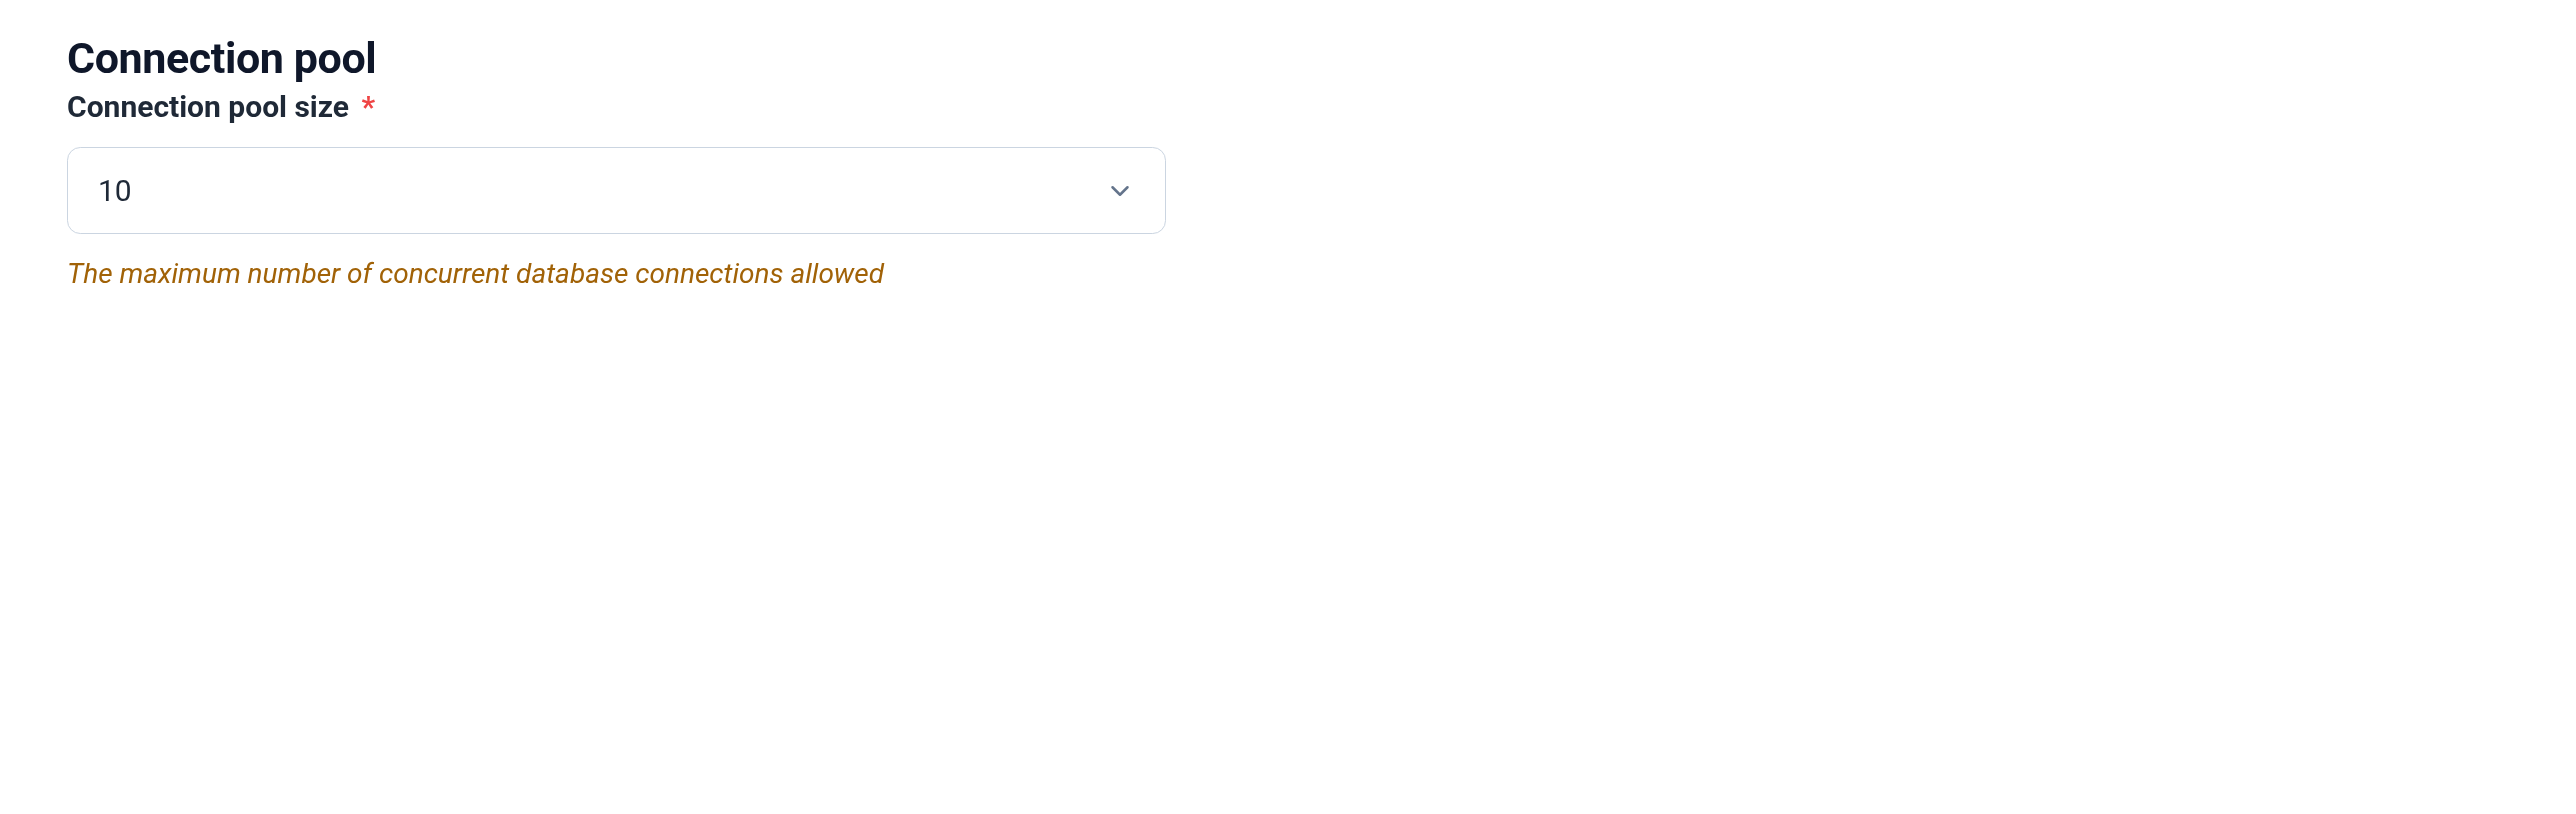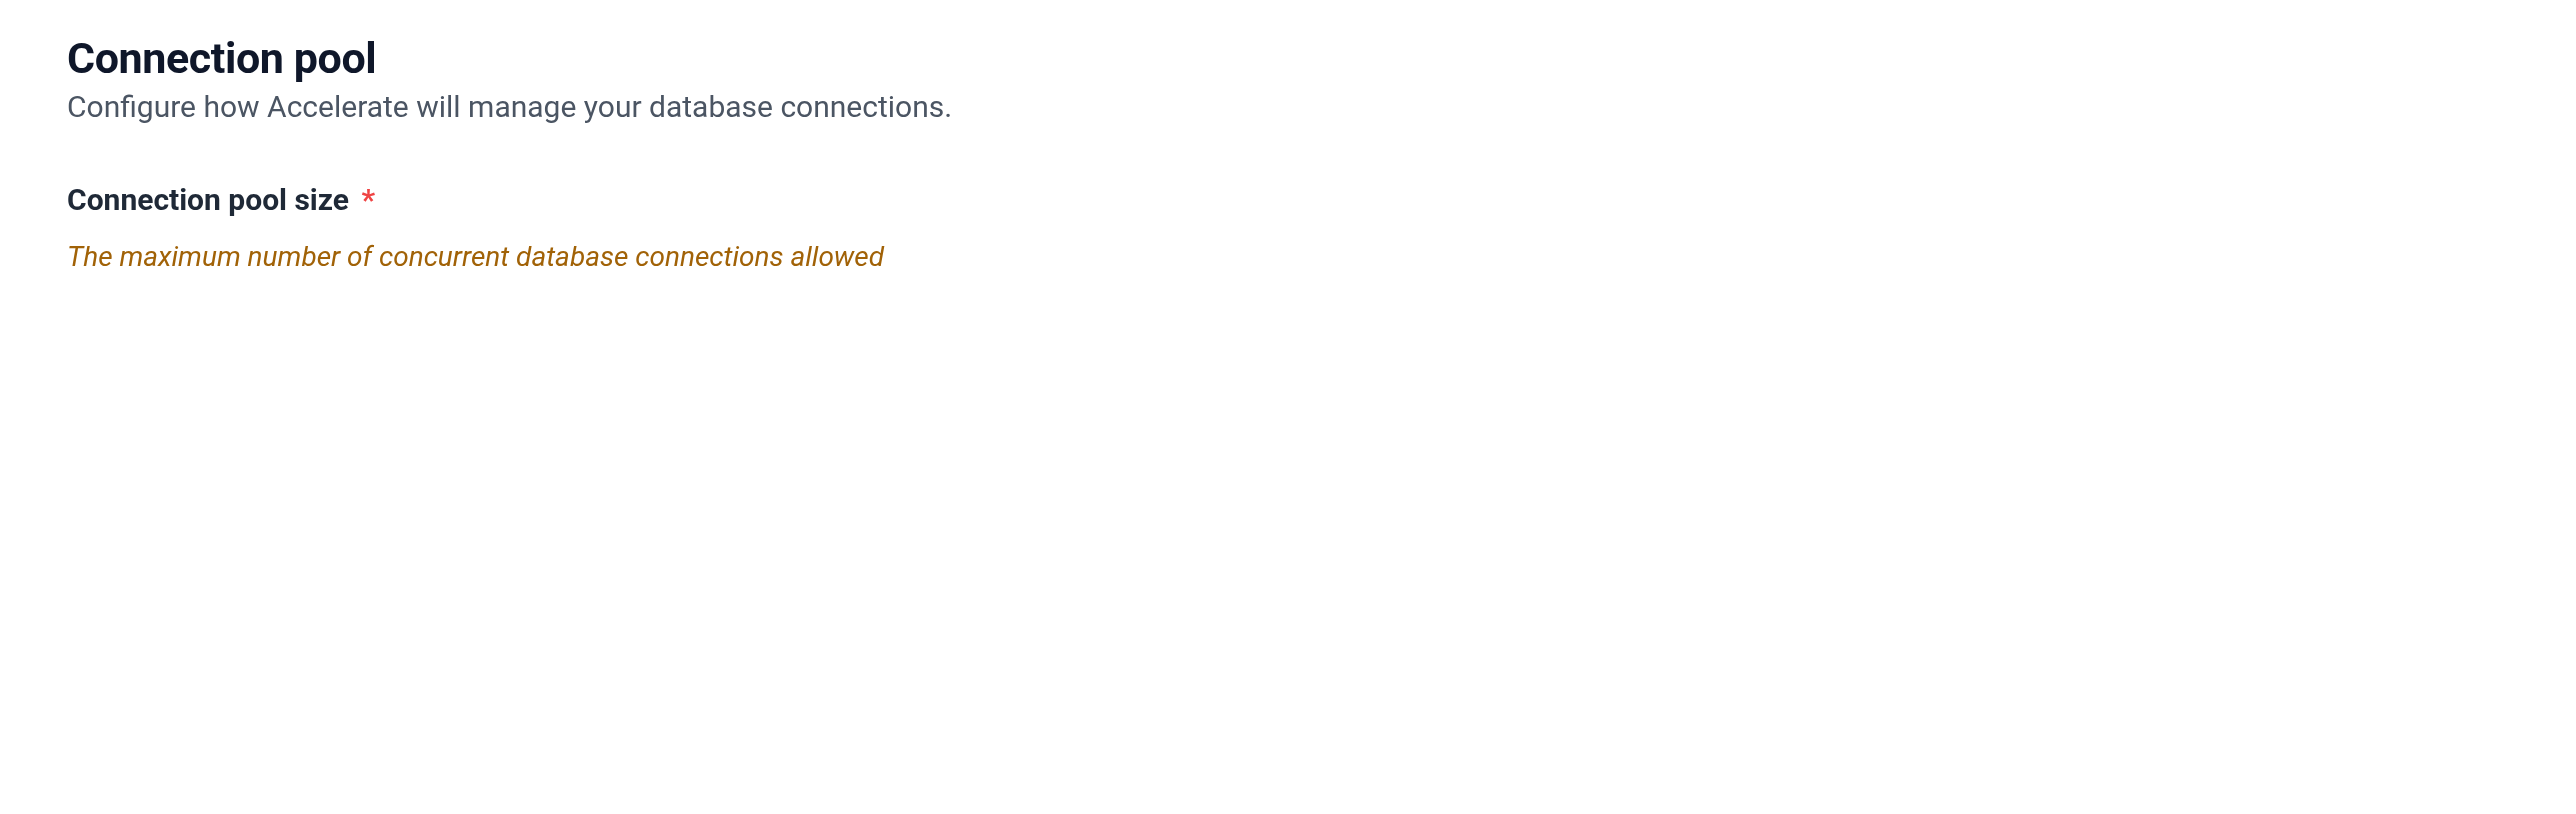--- a/index.html
+++ b/index.html
@@ -83,23 +83,30 @@
       color: #a16207;
       font-weight: 400;
       font-style: italic;
     }
   </style>
 </head>
 <body>
 
 <div class="section">
   <h2 class="section-title">Connection pool</h2>
-  <p class="section-description">Configure how Accelerate will manage your database connections.</p>
 
   <div class="field-label">
     <span>Connection pool size</span>
     <span class="required-asterisk">*</span>
   </div>
 
+  <div class="select-wrapper">
+    <div class="select-display">
+      <span class="select-value">10</span>
+      <svg class="chevron-icon" viewBox="0 0 24 24" fill="none" stroke="currentColor" stroke-width="2" stroke-linecap="round" stroke-linejoin="round">
+        <polyline points="6 9 12 15 18 9"></polyline>
+      </svg>
+    </div>
+  </div>
 
   <p class="help-text">The maximum number of concurrent database connections allowed</p>
 </div>
 
 
 </body></html>

